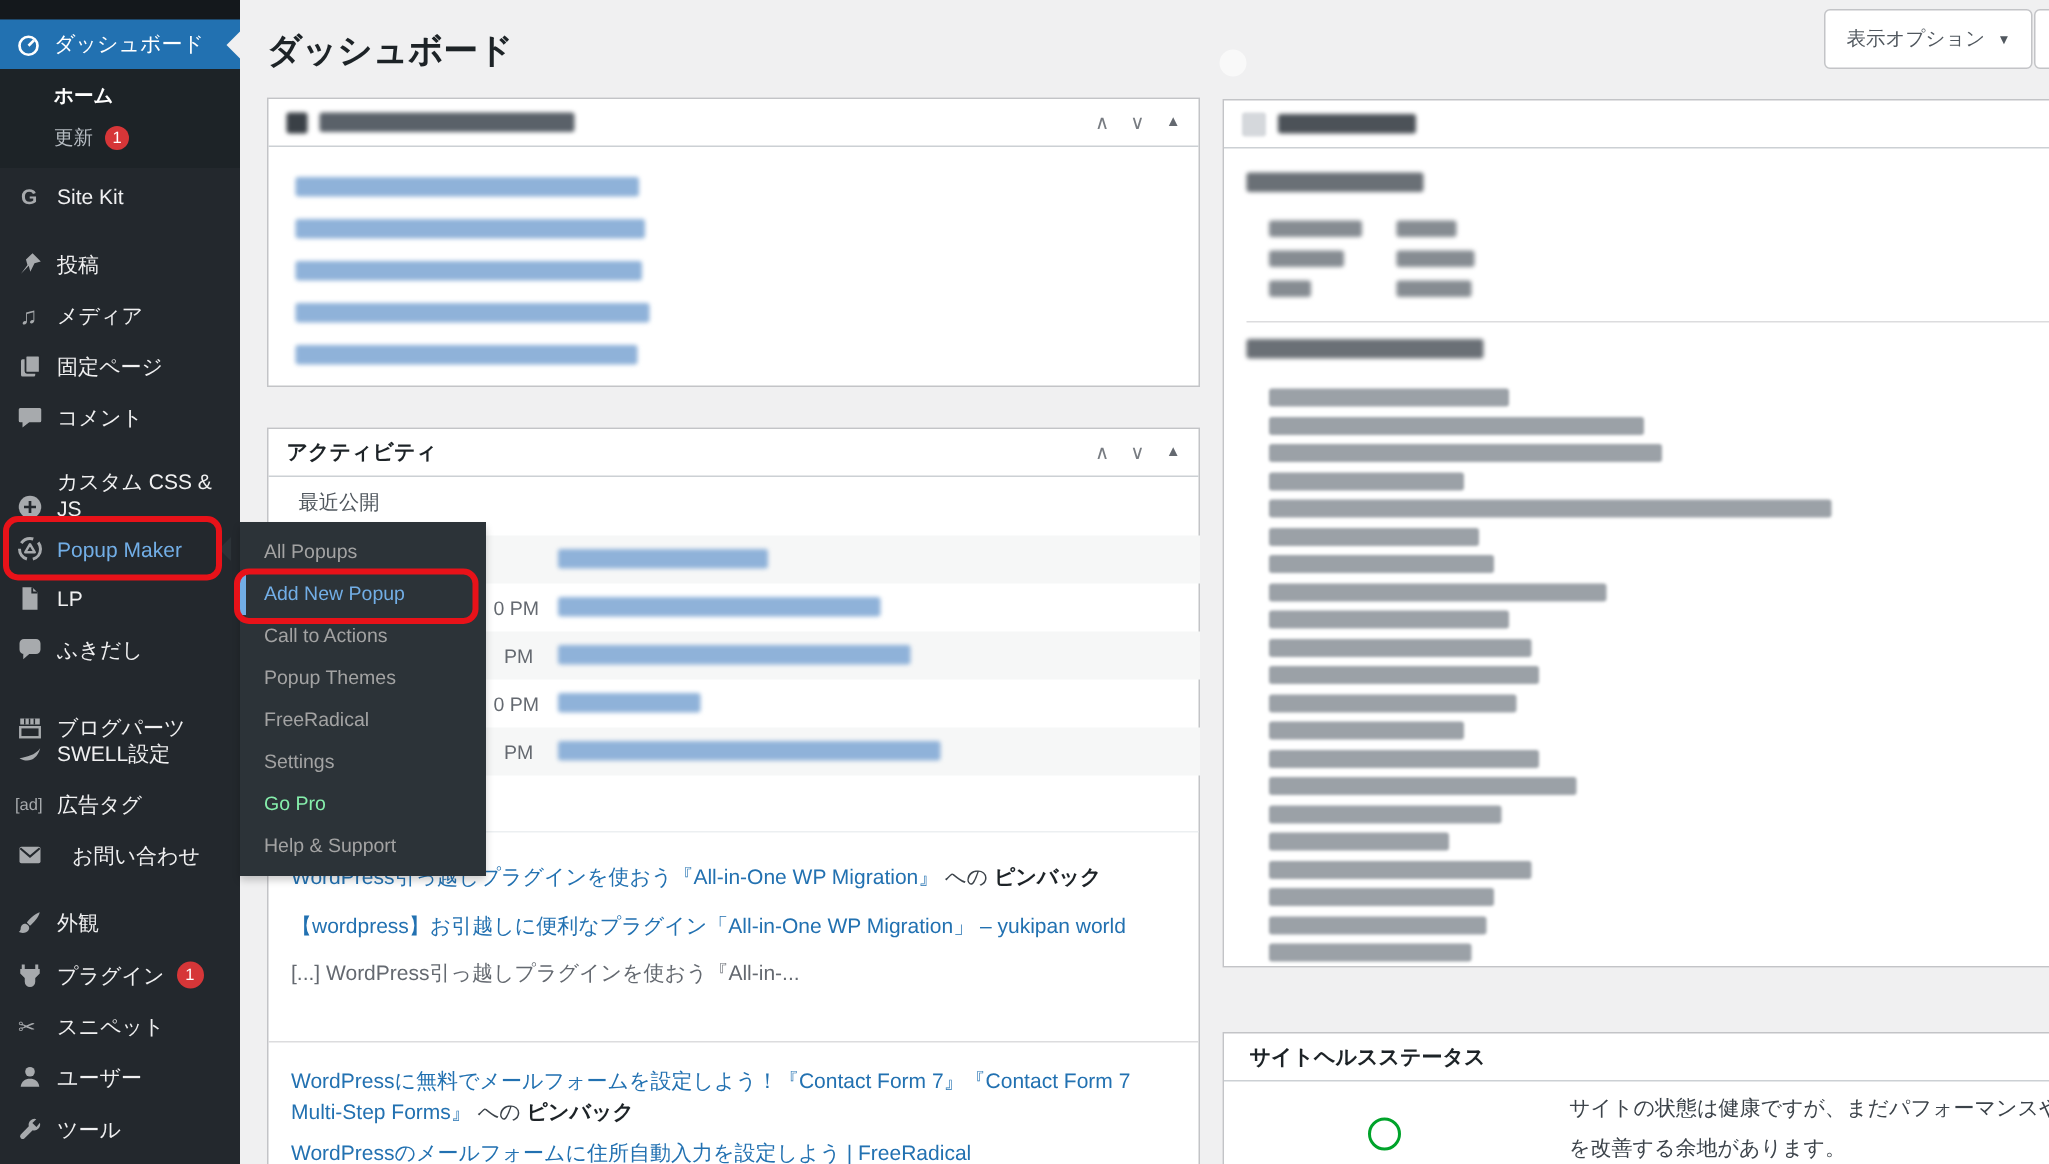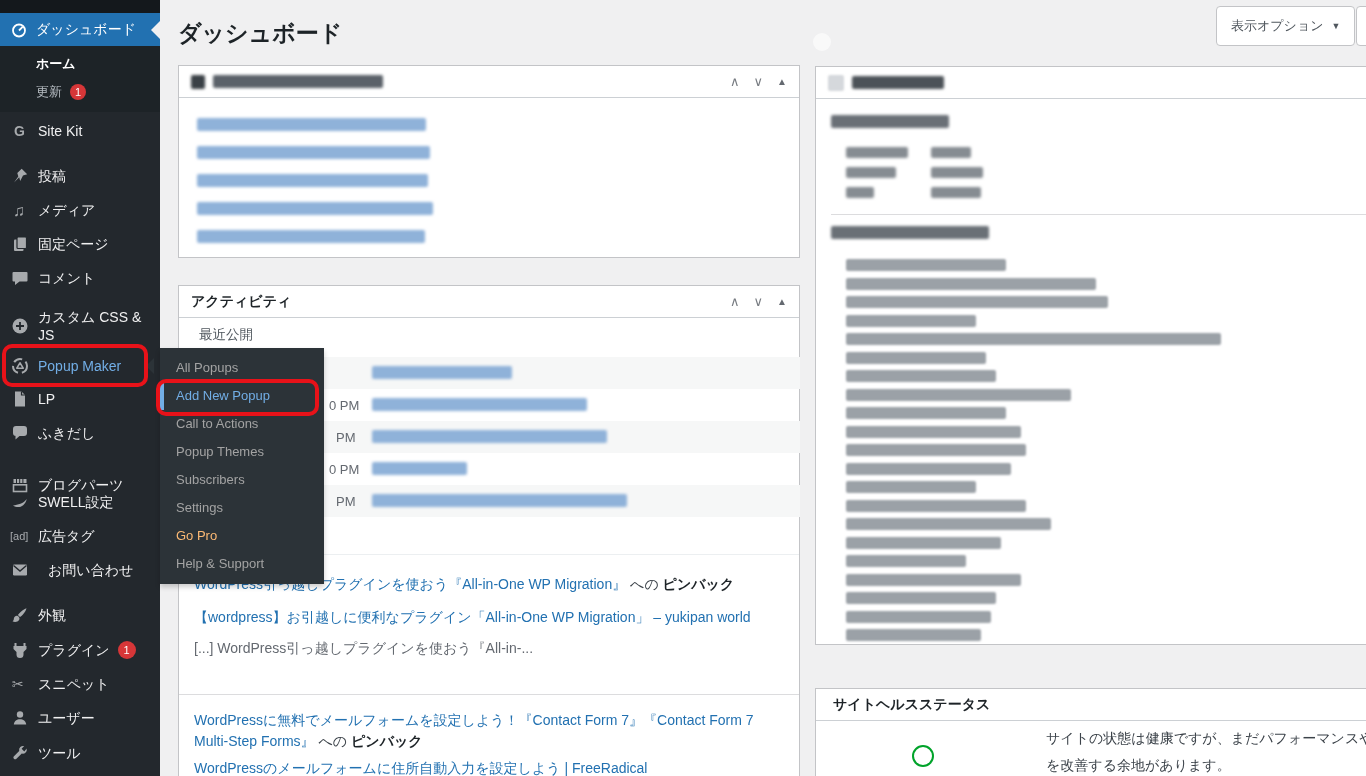--- a/index.html
+++ b/index.html
@@ -14,34 +14,34 @@
   .dash-item .ico { margin:0 8px 0 10px; }
   .notch { position:absolute; right:0; top:50%; margin-top:-9px; width:0; height:0;
            border:9px solid transparent; border-right-color:#f0f0f1; border-left:none; }
   .subblock { position:absolute; left:0; top:46px; width:160px; height:66px; background:#1d2327; }
   .subitem { position:absolute; left:36px; font-size:13px; color:#b6bcc2; display:flex; align-items:center; }
   .subitem.current { color:#fff; font-weight:bold; }
   .mi { position:absolute; left:0; width:160px; height:34px; display:flex; align-items:center;
         color:#f0f0f1; font-size:14px; cursor:pointer; }
   .mi .ico { width:20px; height:20px; margin:0 8px 0 10px; display:flex; align-items:center; justify-content:center; flex:none; }
   .mi .lbl { line-height:18px; }
-  .mi.two { height:52px; align-items:center; padding-top:7px; }
+  .mi.two { height:52px; align-items:flex-end; padding-top:7px; }
   .mi.pm .lbl { color:#72aee6; }
   .badge { background:#d63638; color:#fff; border-radius:50%; min-width:18px; height:18px; line-height:18px;
            font-size:11px; text-align:center; margin-left:8px; display:inline-block; }
   .badge.sm { min-width:16px; height:16px; line-height:16px; }
   .pm-wedge { position:absolute; left:146px; top:358px; width:0; height:0; z-index:6;
               border:8px solid transparent; border-right-color:#2c3338; border-left:none; }
 
   
   .flyout { position:absolute; left:160px; top:348px; width:164px; background:#2c3338; z-index:5;
             padding:6px 0; box-shadow:0 3px 5px rgba(0,0,0,.2); }
   .fly-item { font-size:13px; color:#a3a3a3; line-height:28px; padding:0 16px; cursor:pointer; }
   .fly-item.current { color:#72aee6; border-left:4px solid #72aee6; padding-left:12px; }
-  .fly-item.pro { color:#fdba74; }
+  .fly-item.pro { color:#86efac; }
 
   
   .annot { position:absolute; border:4px solid #e81219; border-radius:10px; z-index:10; pointer-events:none; }
 
   
   .page-title { position:absolute; left:178px; top:18px; font-size:23px; color:#1d2327; z-index:1; }
   .halo { position:absolute; left:813px; top:33px; width:18px; height:18px; border-radius:50%;
           background:rgba(255,255,255,.6); z-index:1; }
   .scr-opt { position:absolute; left:1216px; top:6px; height:40px; padding:0 14px; background:#fff;
              border:1px solid #c3c4c7; border-radius:4px; font-size:13px; color:#50575e;
@@ -288,21 +288,21 @@
     </div>
   </div>
 
   <span class="pm-wedge"></span>
 
   <div class="flyout">
     <div class="fly-item">All Popups</div>
     <div class="fly-item current">Add New Popup</div>
     <div class="fly-item">Call to Actions</div>
     <div class="fly-item">Popup Themes</div>
-    <div class="fly-item">Subscribers</div>
+    <div class="fly-item">FreeRadical</div>
     <div class="fly-item">Settings</div>
     <div class="fly-item pro">Go Pro</div>
     <div class="fly-item">Help &amp; Support</div>
   </div>
 
   <div class="annot" style="left:2px; top:344px; width:146px; height:43px;"></div>
   <div class="annot" style="left:156px; top:379px; width:163px; height:37px;"></div>
 
   <h1 class="page-title">ダッシュボード</h1>
   <div class="halo"></div>

